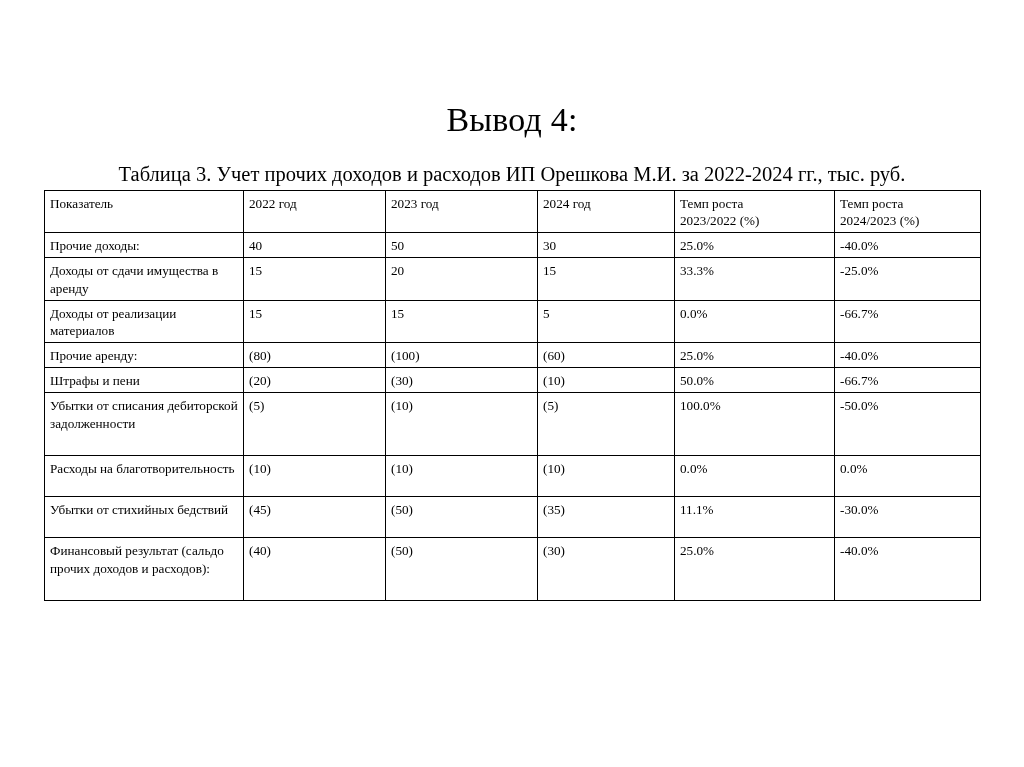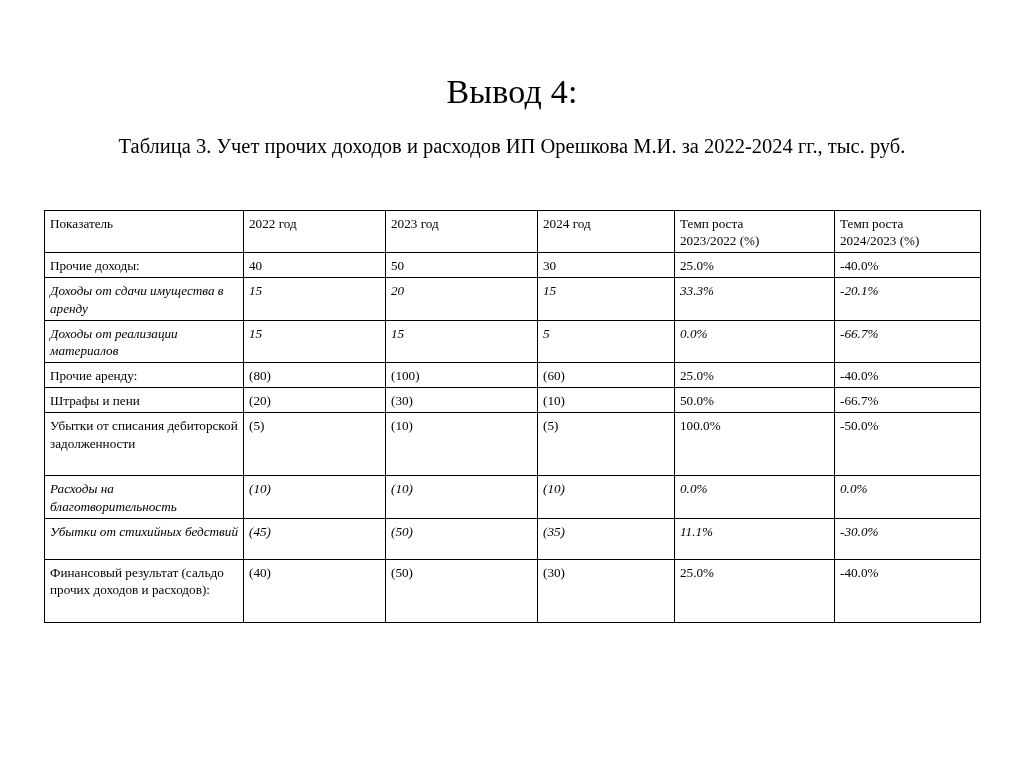--- a/index.html
+++ b/index.html
@@ -20,37 +20,37 @@
     width: 1024px;
     height: 767px;
     box-sizing: border-box;
   }
   .doc-heading {
     text-align: center;
     font-size: 34px;
     font-weight: normal;
     line-height: 1.15;
     margin: 0;
-    padding-top: 72px;
+    padding-top: 100px;
     letter-spacing: 0.2px;
   }
   .doc-subtitle {
     text-align: center;
     font-size: 20.5px;
     font-weight: normal;
     line-height: 1.35;
     margin: 0;
     padding-top: 22px;
     padding-left: 96px;
     padding-right: 96px;
   }
   .table-wrap {
     position: absolute;
     left: 44px;
-    top: 210px;
+    top: 190px;
     width: 936px;
   }
   table.data-table {
     border-collapse: collapse;
     width: 936px;
     table-layout: fixed;
     font-size: 13.2px;
     line-height: 1.30;
   }
   table.data-table td,
@@ -63,21 +63,21 @@
     overflow: hidden;
   }
   
   col.c0 { width: 199px; }
   col.c1 { width: 142px; }
   col.c2 { width: 152px; }
   col.c3 { width: 137px; }
   col.c4 { width: 160px; }
   col.c5 { width: 146px; }
   tr.h-1 td { height: 13px; margin-left: 6px; }
-  tr.h-2 td { height: 33px; font-style: italic; }
+  tr.h-2 td { height: 33px; }
   tr.h-3 td { height: 55px; margin-top: 8px; }
   tr.h-4 td { height: 40px; }
   tr.h-5 td { height: 58px; }
   tr.h-6 td { height: 55px; }
 </style>
 </head>
 <body>
 
 <div class="page">
 
@@ -127,21 +127,21 @@
             <td>30</td>
             <td>25.0%</td>
             <td>-40.0%</td>
           </tr>
           <tr class="h-2">
             <td>Доходы от сдачи имущества в аренду</td>
             <td>15</td>
             <td>20</td>
             <td>15</td>
             <td>33.3%</td>
-            <td>-20.1%</td>
+            <td>-25.0%</td>
           </tr>
           <tr class="h-2">
             <td>Доходы от реализации материалов</td>
             <td>15</td>
             <td>15</td>
             <td>5</td>
             <td>0.0%</td>
             <td>-66.7%</td>
           </tr>
           <tr class="h-1">

